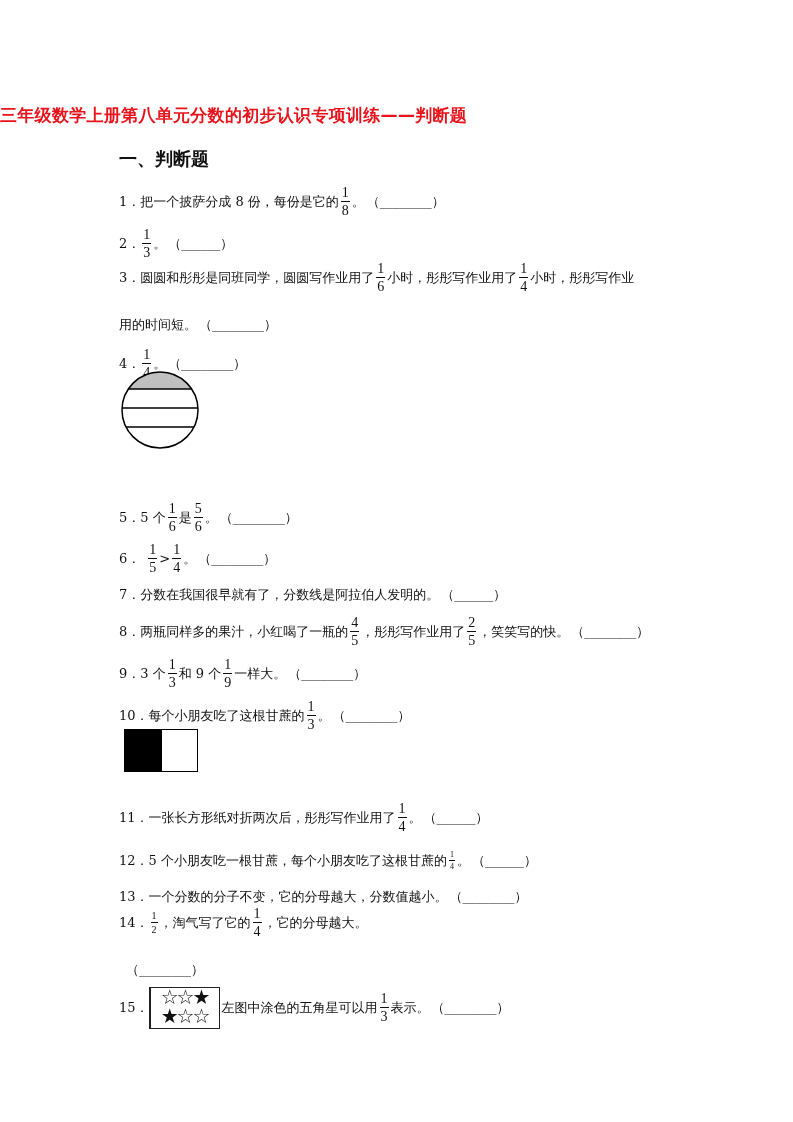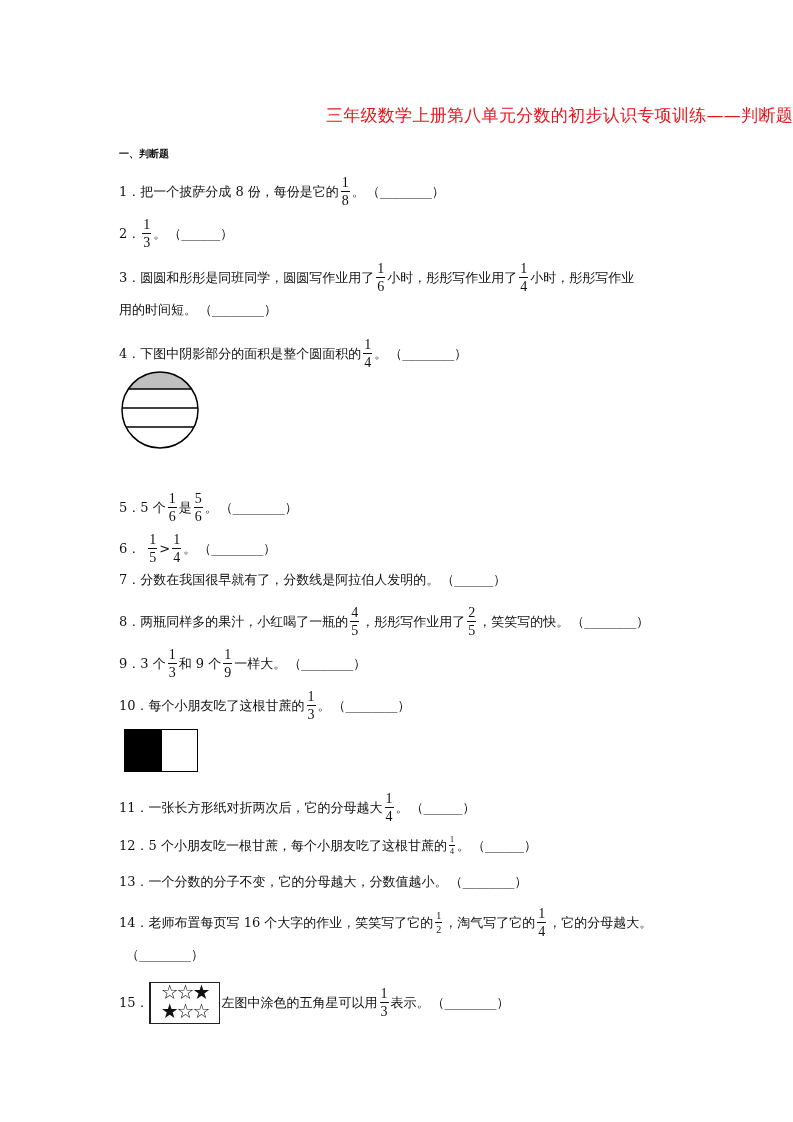--- a/index.html
+++ b/index.html
@@ -1,30 +1,30 @@
 <!DOCTYPE html>
 <html><head>
 <meta charset="utf-8">
 <style>
   html, body { margin: 0; padding: 0; background: #ffffff; }
   body { width: 793px; height: 1122px; position: relative; overflow: hidden;
          font-family: "DejaVu Serif", "Liberation Serif", serif; color: #111; }
-  .title { position: absolute; left: 0; width: 793px; top: 104px; text-align: right;
+  .title { position: absolute; left: 0; width: 793px; top: 104px; text-align: left;
            font-family: "DejaVu Sans", "Liberation Sans", sans-serif;
-           font-weight: normal; font-size: 17px; color: #e8141c; letter-spacing: 0.3px; }
-  .section { position: absolute; left: 119px; top: 147px; font-size: 10px; font-weight: bold;
+           font-weight: bold; font-size: 17px; color: #e8141c; letter-spacing: 0.3px; }
+  .section { position: absolute; left: 119px; top: 147px; font-size: 18px; font-weight: bold;
              font-family: "DejaVu Sans", "Liberation Sans", sans-serif; }
   .q { position: absolute; left: 119px; font-size: 13px; line-height: 20px; white-space: nowrap;
        display: flex; align-items: center; }
   .frac { display: inline-flex; flex-direction: column; align-items: center; vertical-align: middle;
           margin: 0 2px; line-height: 1; font-size: 14px; font-family: "Liberation Serif", serif; }
   .frac .n { padding: 0 1px 1px 1px; border-bottom: 1px solid #111; }
   .frac .d { padding-top: 2px; }
   .frac.small { font-size: 8px; }
-  .paren { margin: 1px 2px; }
+  .paren { margin: 16px 2px; }
   .circle-fig { position: absolute; left: 120px; top: 370px; }
   .rect-fig { position: absolute; left: 124px; top: 729px; width: 72px; height: 41px; border: 1px solid #000; display: flex; }
   .rect-fig .l { width: 37px; background: #000; }
   .rect-fig .r { flex: 1; background: #fff; }
   .stars { display: inline-block; width: 68px; height: 40px; border: 1px solid #222; border-left-width: 2px;
            font-size: 20px; line-height: 19px; text-align: center; margin-right: 2px; letter-spacing: -2px; }
 </style>
 </head>
 <body>
 
@@ -66,21 +66,20 @@
     </span>
   <span>小时，彤彤写作业</span>
 </div>
 <div class="q" style="top:299px">
   <span>用的时间短。</span>
   <span class="paren">（________）</span>
 </div>
 
 <div class="q" style="top:338px">
   <span>4．</span>
-  <span>下图中阴影部分的面积是整个圆面积的</span>
   <span class="frac">
       <span class="n">1</span>
       <span class="d">4</span>
     </span>
   <span>。</span>
   <span class="paren">（________）</span>
 </div>
 <svg class="circle-fig" width="80" height="80" viewBox="0 0 80 80">
   <defs>
       <clipPath id="cc">
@@ -175,21 +174,21 @@
   <span>。</span>
   <span class="paren">（________）</span>
 </div>
 <div class="rect-fig">
   <div class="l"></div>
   <div class="r"></div>
 </div>
 
 <div class="q" style="top:792px">
   <span>11．</span>
-  <span>一张长方形纸对折两次后，它的分母越大</span>
+  <span>一张长方形纸对折两次后，彤彤写作业用了</span>
   <span class="frac">
       <span class="n">1</span>
       <span class="d">4</span>
     </span>
   <span>。</span>
   <span class="paren">（______）</span>
 </div>
 
 <div class="q" style="top:835px">
   <span>12．</span>
@@ -203,21 +202,20 @@
 </div>
 
 <div class="q" style="top:871px">
   <span>13．</span>
   <span>一个分数的分子不变，它的分母越大，分数值越小。</span>
   <span class="paren">（________）</span>
 </div>
 
 <div class="q" style="top:907px">
   <span>14．</span>
-  <span>老师布置每页写 16 个大字的作业，笑笑写了它的</span>
   <span class="frac small" style="font-size:10px">
       <span class="n">1</span>
       <span class="d">2</span>
     </span>
   <span>，淘气写了它的</span>
   <span class="frac">
       <span class="n">1</span>
       <span class="d">4</span>
     </span>
   <span>，它的分母越大。</span>

